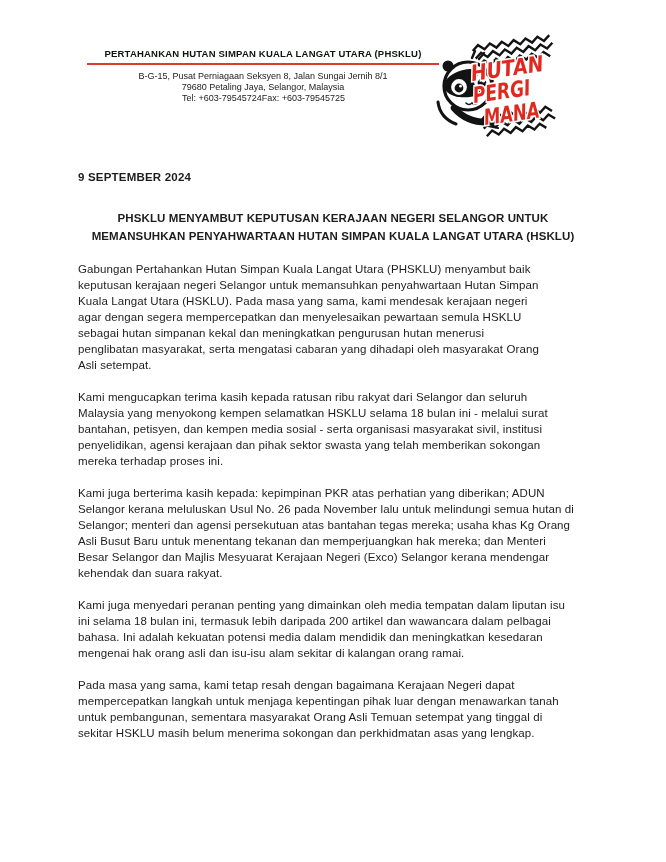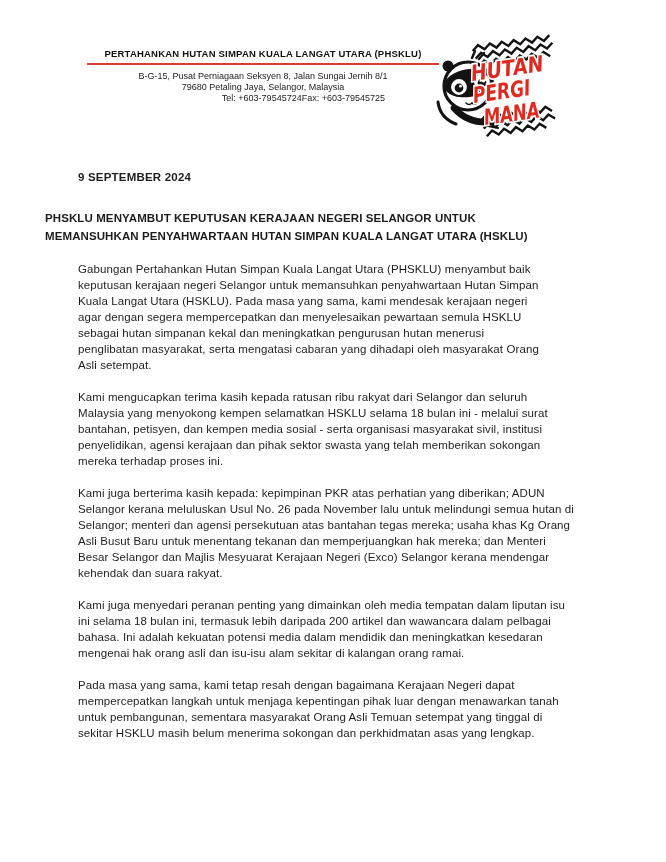--- a/index.html
+++ b/index.html
@@ -31,21 +31,21 @@
   }
   .red-rule {
     border: none;
     border-top: 2px solid var(--accent_red, #e03a2e);
     margin: 4px 2px 6px 2px;
     height: 0;
   }
   .addr, .telfax { font-size: 9px; line-height: 11.2px; color: #222; }
   .telfax {
     display: flex;
-    justify-content: flex-end;
+    justify-content: center;
     padding: 0 56px 0 57px;
   }
   
   .logo {
     position: absolute;
     left: 424px;
     top: 20px;
     width: 132px;
     height: 120px;
   }
@@ -68,21 +68,21 @@
     font-size: 11.5px;
     font-weight: bold;
     letter-spacing: 0.2px;
   }
   .title {
     position: absolute;
     left: 45px;
     top: 209px;
     width: 576px;
     margin: 0;
-    text-align: left;
+    text-align: center;
     font-size: 11.5px;
     font-weight: bold;
     line-height: 18px;
     white-space: pre-line;
     letter-spacing: 0.1px;
   }
   .doc-body {
     position: absolute;
     left: 78px;
     top: 261px;

